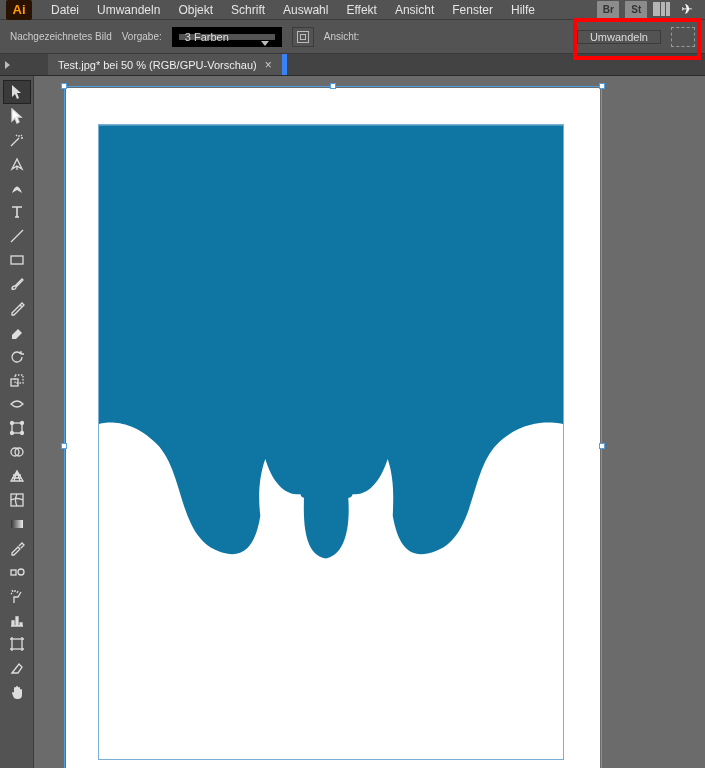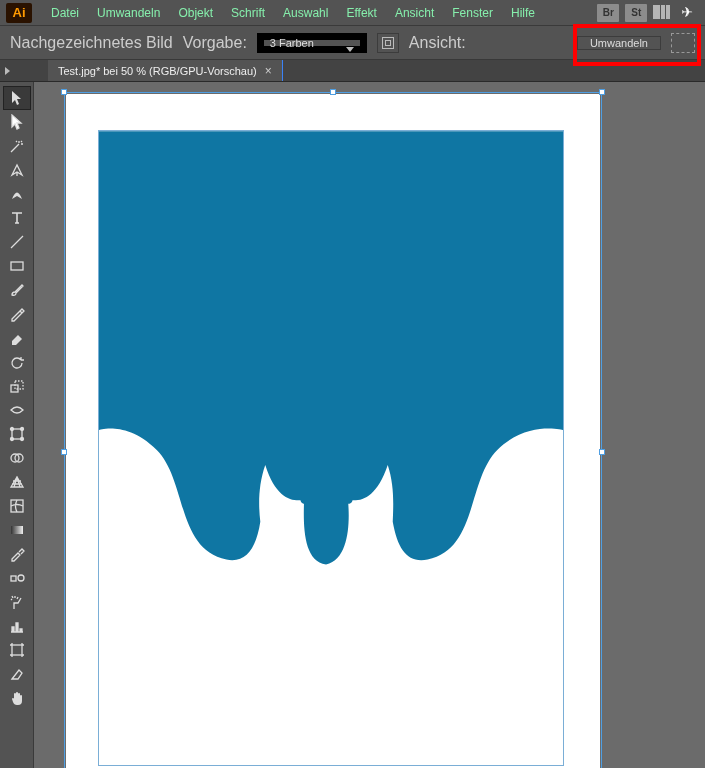--- a/index.html
+++ b/index.html
@@ -1,47 +1,47 @@
 <!DOCTYPE html>
 <html><head>
 <meta charset="utf-8">
 <style>
   * { box-sizing: border-box; margin: 0; padding: 0; user-select: none; }
   html, body { width: 705px; height: 768px; overflow: hidden; font-family: "Segoe UI", Tahoma, sans-serif; font-size: 12px; color: #ddd; background: #535353; }
   .app { width: 705px; height: 768px; background: #535353; display: flex; flex-direction: column; }
 
   
-  .menubar { height: 26px; background: #535353; display: flex; align-items: center; padding-left: 6px; gap: 0; border-bottom: 1px solid #3a3a3a; }
+  .menubar { height: 20px; background: #535353; display: flex; align-items: center; padding-left: 6px; gap: 0; border-bottom: 1px solid #3a3a3a; }
   .app-logo { width: 26px; height: 20px; background: #2a1200; color: #ff9a00; font-weight: bold; font-size: 13px; display: flex; align-items: center; justify-content: center; border-radius: 2px; margin-right: 10px; }
-  .menu-item { padding: 4px 9px; cursor: default; font-size: 12px; color: #86efac; }
+  .menu-item { padding: 4px 9px; cursor: default; font-size: 12px; color: #e5e5e5; }
   .menubar-right { margin-left: auto; display: flex; align-items: flex-start; gap: 6px; padding-right: 12px; }
   .mr-btn { width: 22px; height: 18px; background: #8c8c8c; color: #333; font-size: 10px; font-weight: bold; display: flex; align-items: center; justify-content: center; border-radius: 1px; }
   .mr-arrange { width: 22px; height: 16px; display: flex; gap: 1px; align-items: center; }
   .mr-arrange span { width: 4px; height: 14px; background: #b5b5b5; }
   .mr-arrange span:first-child { width: 7px; }
   .mr-search { font-size: 14px; color: #ccc; filter: grayscale(1) brightness(1.4); }
 
   
   .optionsbar { height: 34px; background: #535353; display: flex; align-items: center; padding: 0 10px; gap: 10px; border-bottom: 1px solid #383838; position: relative; }
-  .opt-label { color: #ccc; font-size: 16px; }
+  .opt-label { color: #ccc; font-size: 10px; }
   .opt-select { height: 20px; min-width: 110px; background: #535353; border: 7px solid #000000; color: #ddd; font-size: 11px; padding: 2px 20px 2px 6px; position: relative; display: flex; align-items: center; }
   .opt-select::after { content: ""; position: absolute; right: 6px; top: 7px; border-left: 4px solid transparent; border-right: 4px solid transparent; border-top: 5px solid #bbb; }
   .opt-iconbtn { width: 22px; height: 20px; border: 1px solid #3c3c3c; background: #535353; display: flex; align-items: center; justify-content: center; }
   .opt-iconbtn .sq { width: 12px; height: 12px; border: 1px solid #bbb; position: relative; }
   .opt-iconbtn .sq::after { content:""; position:absolute; inset:2px; border:1px solid #bbb; }
   .opt-button { height: 14px; padding: 0 12px; background: #535353; border: 1px solid #3c3c3c; color: #ddd; font-size: 11px; display: flex; align-items: center; }
   .opt-tracecrop { width: 24px; height: 20px; border: 1px dashed #999; position: relative; }
   .highlight-box { position: absolute; border: 4px solid #ff0000; right: 4px; top: -2px; width: 128px; height: 42px; pointer-events: none; }
 
   
   .tabstrip { height: 22px; background: #434343; display: flex; align-items: stretch; border-bottom: 1px solid #2a2a2a; }
   .tabstrip .expand { width: 14px; display:flex; align-items:center; justify-content:center; color:#bbb; }
   .tabstrip .expand::before { content:""; border-top:4px solid transparent; border-bottom:4px solid transparent; border-left:5px solid #bbb; }
   .gap34 { width: 34px; }
-  .doc-tab { background: #535353; padding: 0 10px; display: flex; align-items: center; gap: 8px; font-size: 11px; color: #eee; border-right: 1px solid #3b82f6; }
+  .doc-tab { background: #535353; padding: 0 10px; display: flex; align-items: center; gap: 8px; font-size: 11px; color: #eee; border-right: 5px solid #3b82f6; }
   .doc-tab .close { color: #ccc; font-size: 12px; line-height: 1; }
 
   
   .main { flex: 1; display: flex; background: #535353; }
   .toolbar { width: 34px; background: #535353; display: flex; flex-direction: column; align-items: center; padding-top: 4px; gap: 0; border-right: 1px solid #3a3a3a; }
   .tool { width: 28px; height: 24px; display: flex; align-items: center; justify-content: center; color: #ddd; }
   .tool.selected { background: #3a3a3a; border: 1px solid #222; }
   .tool svg { width: 16px; height: 16px; fill: none; stroke: #ddd; stroke-width: 1.3; }
   .tool.filled svg { fill: #ddd; stroke: none; }
 

